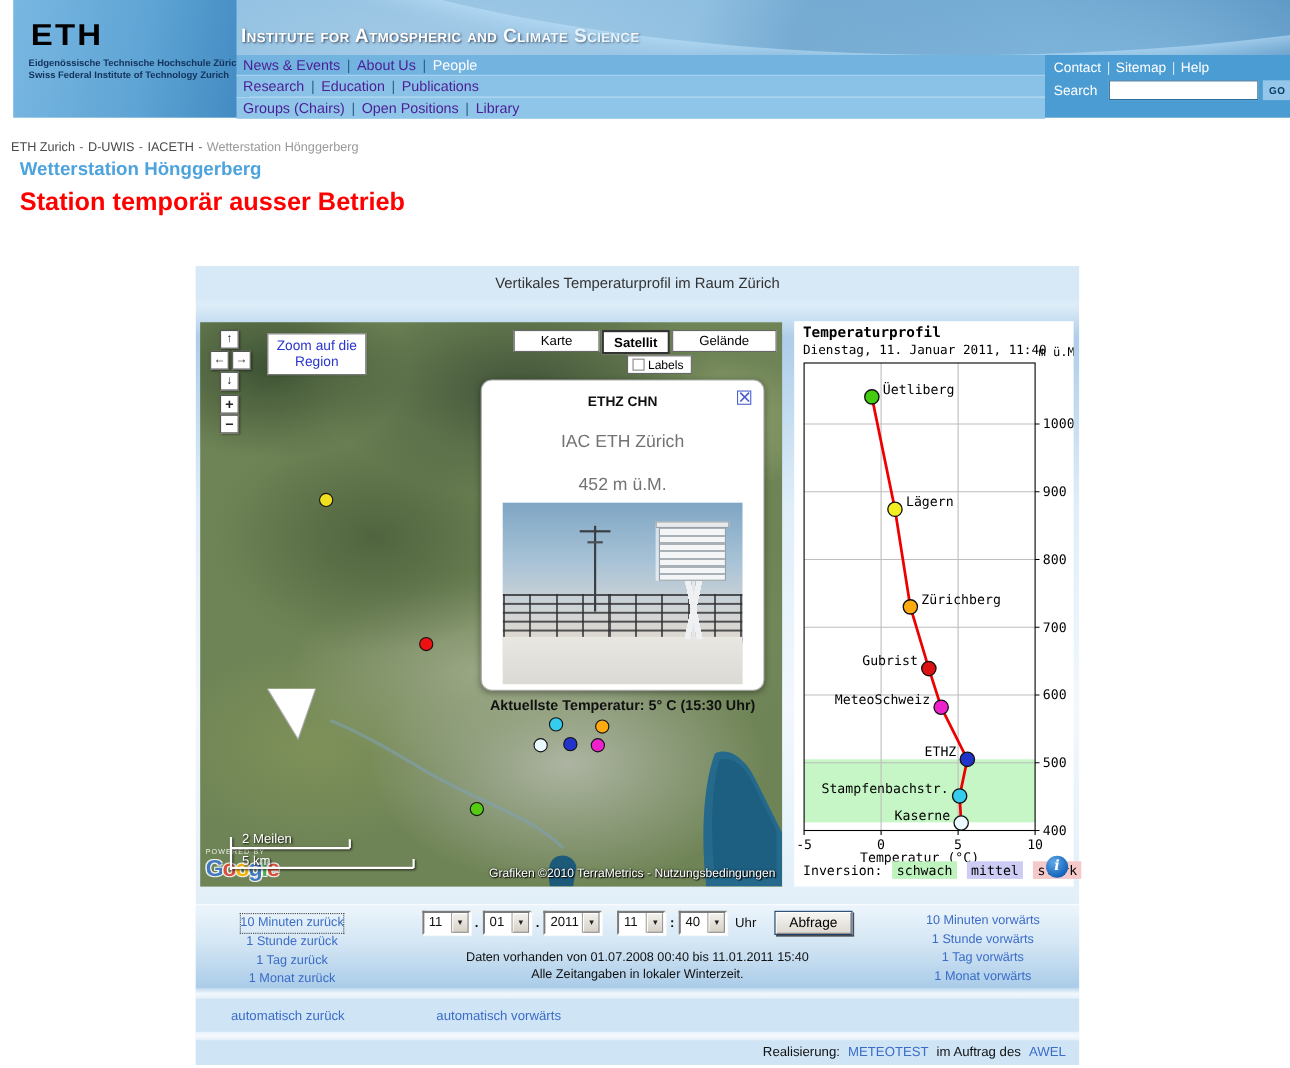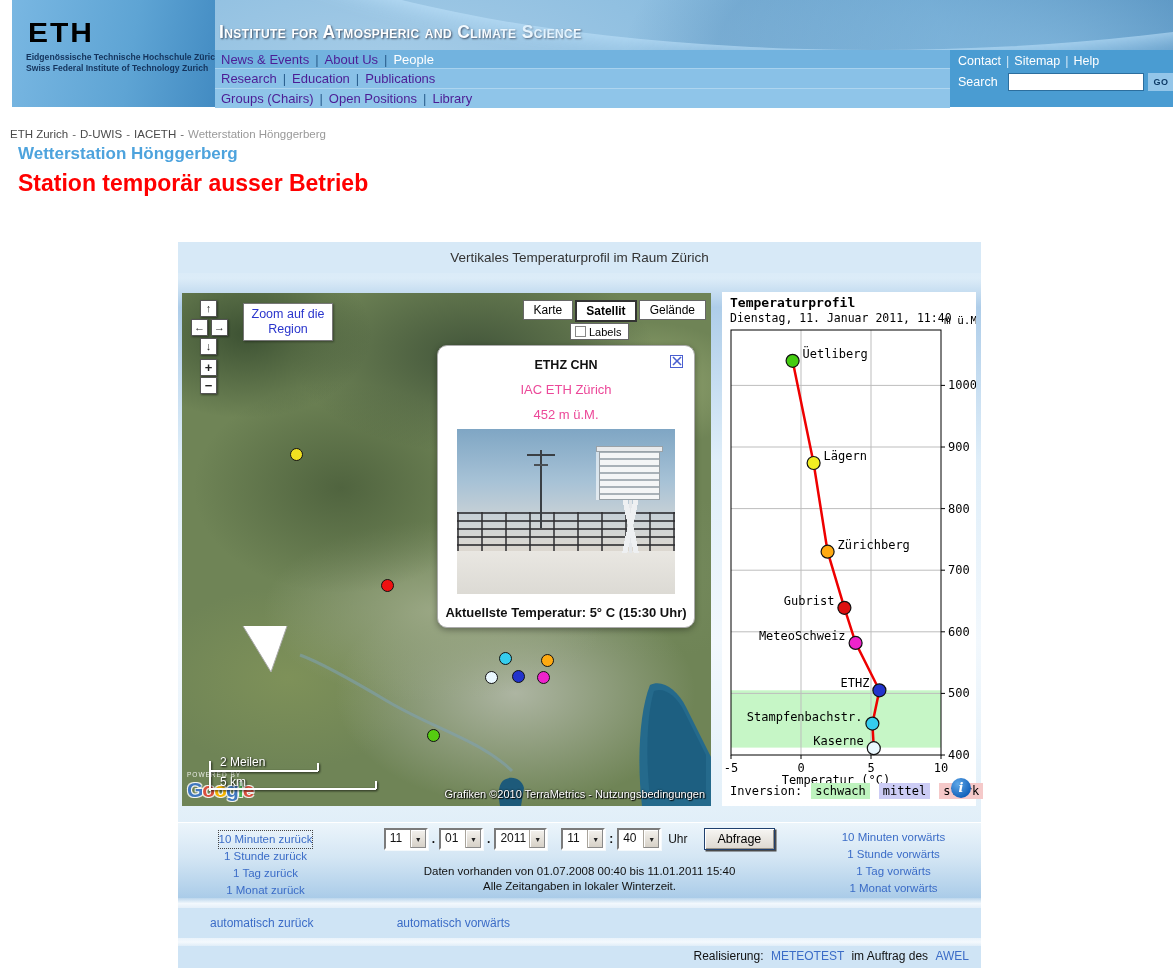--- a/index.html
+++ b/index.html
@@ -72,36 +72,36 @@
   .marker{position:absolute;width:13px;height:13px;border-radius:50%;border:1.5px solid #111;
       box-sizing:border-box;cursor:pointer;}
   .pan-btn{position:absolute;width:17px;height:17px;background:#fff;border:1px solid #555;
       box-shadow:1px 1px 2px rgba(0,0,0,.45);font-size:11px;line-height:15px;text-align:center;
       color:#222;cursor:pointer;box-sizing:border-box;}
   .pan-btn.z{font-size:13px;font-weight:bold;}
   .zoom-region-btn{position:absolute;left:61px;top:10px;width:88px;height:36px;background:#fff;
       border:1px solid #777;box-shadow:1px 1px 2px rgba(0,0,0,.35);color:#2a35cc;font-size:12.5px;
       text-align:center;display:flex;align-items:center;justify-content:center;line-height:15px;cursor:pointer;}
   .maptype{position:absolute;right:5px;top:7px;display:flex;align-items:flex-start;}
-  .mt-btn{background:#fff;border:1px solid #676767;font-size:12px;padding:2px 10px;margin-left:2px;
+  .mt-btn{background:#fff;border:1px solid #676767;font-size:12px;padding:2px 24px;margin-left:2px;
       color:#000;cursor:pointer;font-family:"Liberation Sans",sans-serif;}
   .mt-btn.active{font-weight:bold;border:2px solid #333;padding:2px 9px;}
   .labels-box{position:absolute;left:388px;top:30px;width:57px;height:15px;background:#fff;
       border:1px solid #666;font-size:11px;display:flex;align-items:center;cursor:pointer;}
   .cb{display:inline-block;width:9px;height:9px;border:1px solid #888;background:#fff;margin:0 3px 0 4px;}
 
   
   .popup{position:absolute;left:255px;top:52px;width:258px;height:283px;background:#fff;border-radius:10px;
       border:1px solid #ababab;box-shadow:0 2px 6px rgba(0,0,0,.35);box-sizing:border-box;
       text-align:center;padding-top:12px;z-index:5;}
   .popup-tail{position:absolute;left:60px;top:333px;z-index:6;}
   .popup-close{position:absolute;right:11px;top:9px;width:13px;height:13px;border:1.5px solid #4a5fd0;
       box-sizing:border-box;cursor:pointer;}
   .popup-title{font-size:12.5px;font-weight:bold;color:#111;}
-  .popup-sub,.popup-ele{font-size:13px;color:#ec4899;margin-top:10px;}
+  .popup-sub,.popup-ele{font-size:16px;color:#737373;margin-top:21px;}
   .popup-caption{font-size:13px;font-weight:bold;color:#111;margin-top:11px;}
   .popup-photo{position:relative;width:218px;height:165px;margin:7px auto 0;overflow:hidden;
       background:linear-gradient(180deg,#7fa6c4 0%,#a7c2d6 32%,#cfd4d6 58%,#ded8cf 76%,#e8e2d8 100%);}
   .ph-ground{position:absolute;left:0;bottom:0;width:100%;height:26%;
       background:linear-gradient(180deg,#e9e7e2,#dcdad4),radial-gradient(ellipse 80px 20px at 30% 60%, #b9b7b0, transparent);}
   .ph-rail{position:absolute;left:0;top:50%;width:100%;height:27%;
       background:
         repeating-linear-gradient(180deg, rgba(45,45,48,.8) 0 2px, rgba(0,0,0,0) 2px 8px),
         repeating-linear-gradient(90deg, rgba(45,45,48,.75) 0 2px, rgba(0,0,0,0) 2px 24px);}
   .ph-tower{position:absolute;right:7%;top:13%;width:27%;height:29%;background:#f4f5f6;

